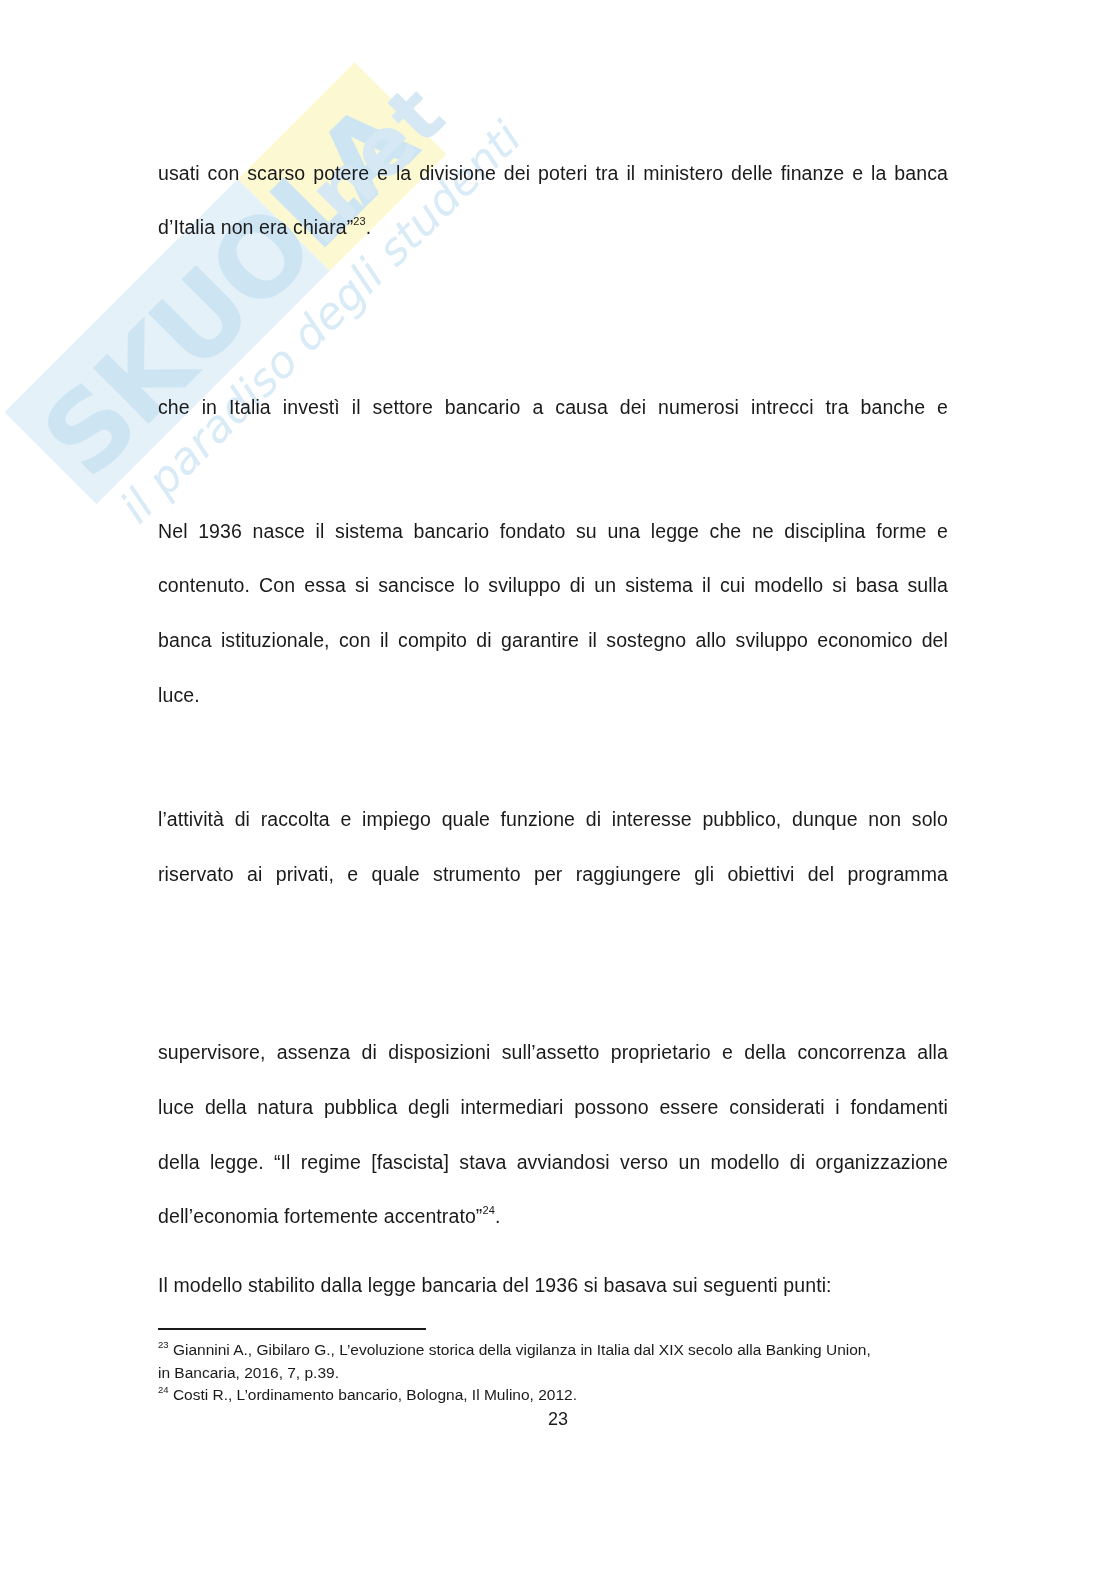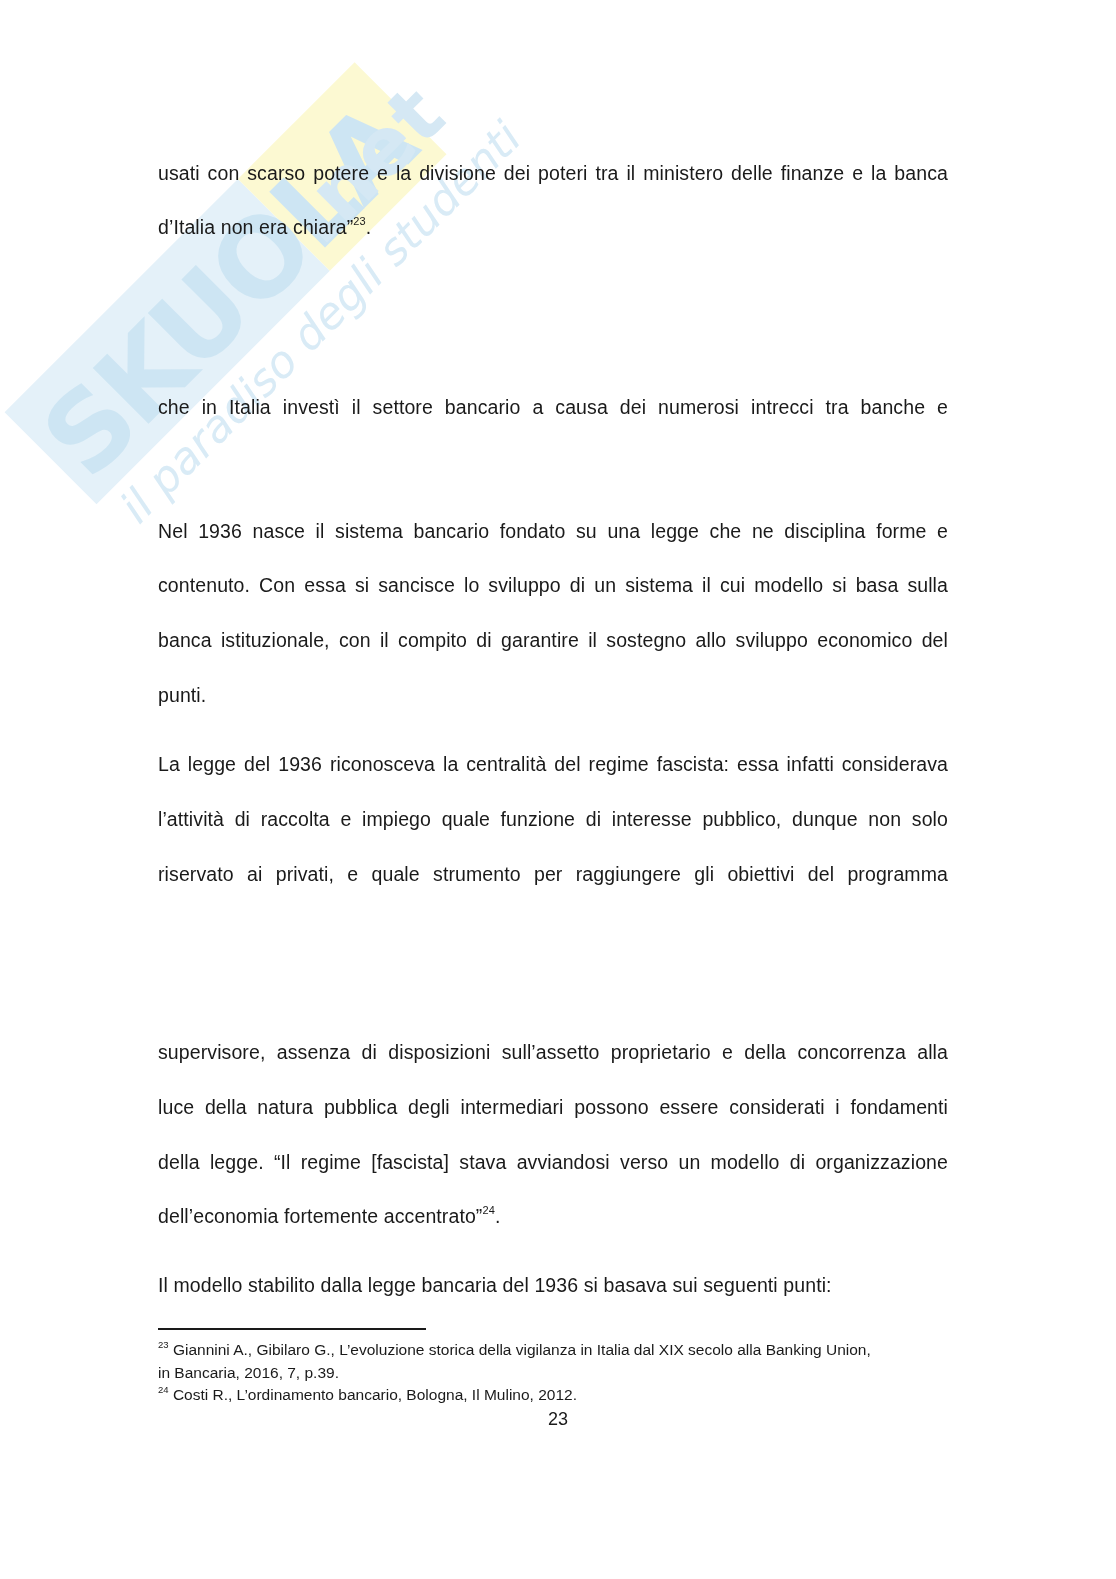--- a/index.html
+++ b/index.html
@@ -101,23 +101,22 @@
 <div class="page">
 
   <div class="line justify" style="top:161px">usati con scarso potere e la divisione dei poteri tra il ministero delle finanze e la banca</div>
   <div class="line" style="top:215px"><span>d’Italia non era chiara”</span><sup>23</sup><span>.</span></div>
 
   <div class="line justify" style="top:395px">che in Italia investì il settore bancario a causa dei numerosi intrecci tra banche e</div>
 
   <div class="line justify" style="top:519px">Nel 1936 nasce il sistema bancario fondato su una legge che ne disciplina forme e</div>
   <div class="line justify" style="top:573px">contenuto. Con essa si sancisce lo sviluppo di un sistema il cui modello si basa sulla</div>
   <div class="line justify" style="top:628px">banca istituzionale, con il compito di garantire il sostegno allo sviluppo economico del</div>
-  <div class="line" style="top:683px">punti.</div>
+  <div class="line" style="top:683px">luce.</div>
 
-  <div class="line justify" style="top:752px">La legge del 1936 riconosceva la centralità del regime fascista: essa infatti considerava</div>
   <div class="line justify" style="top:807px">l’attività di raccolta e impiego quale funzione di interesse pubblico, dunque non solo</div>
   <div class="line justify" style="top:862px">riservato ai privati, e quale strumento per raggiungere gli obiettivi del programma</div>
 
   <div class="line justify" style="top:1040px">supervisore, assenza di disposizioni sull’assetto proprietario e della concorrenza alla</div>
   <div class="line justify" style="top:1095px">luce della natura pubblica degli intermediari possono essere considerati i fondamenti</div>
   <div class="line justify" style="top:1150px">della legge. “Il regime [fascista] stava avviandosi verso un modello di organizzazione</div>
   <div class="line" style="top:1204px"><span>dell’economia fortemente accentrato”</span><sup>24</sup><span>.</span></div>
 
   <div class="line" style="top:1273px">Il modello stabilito dalla legge bancaria del 1936 si basava sui seguenti punti:</div>
 

